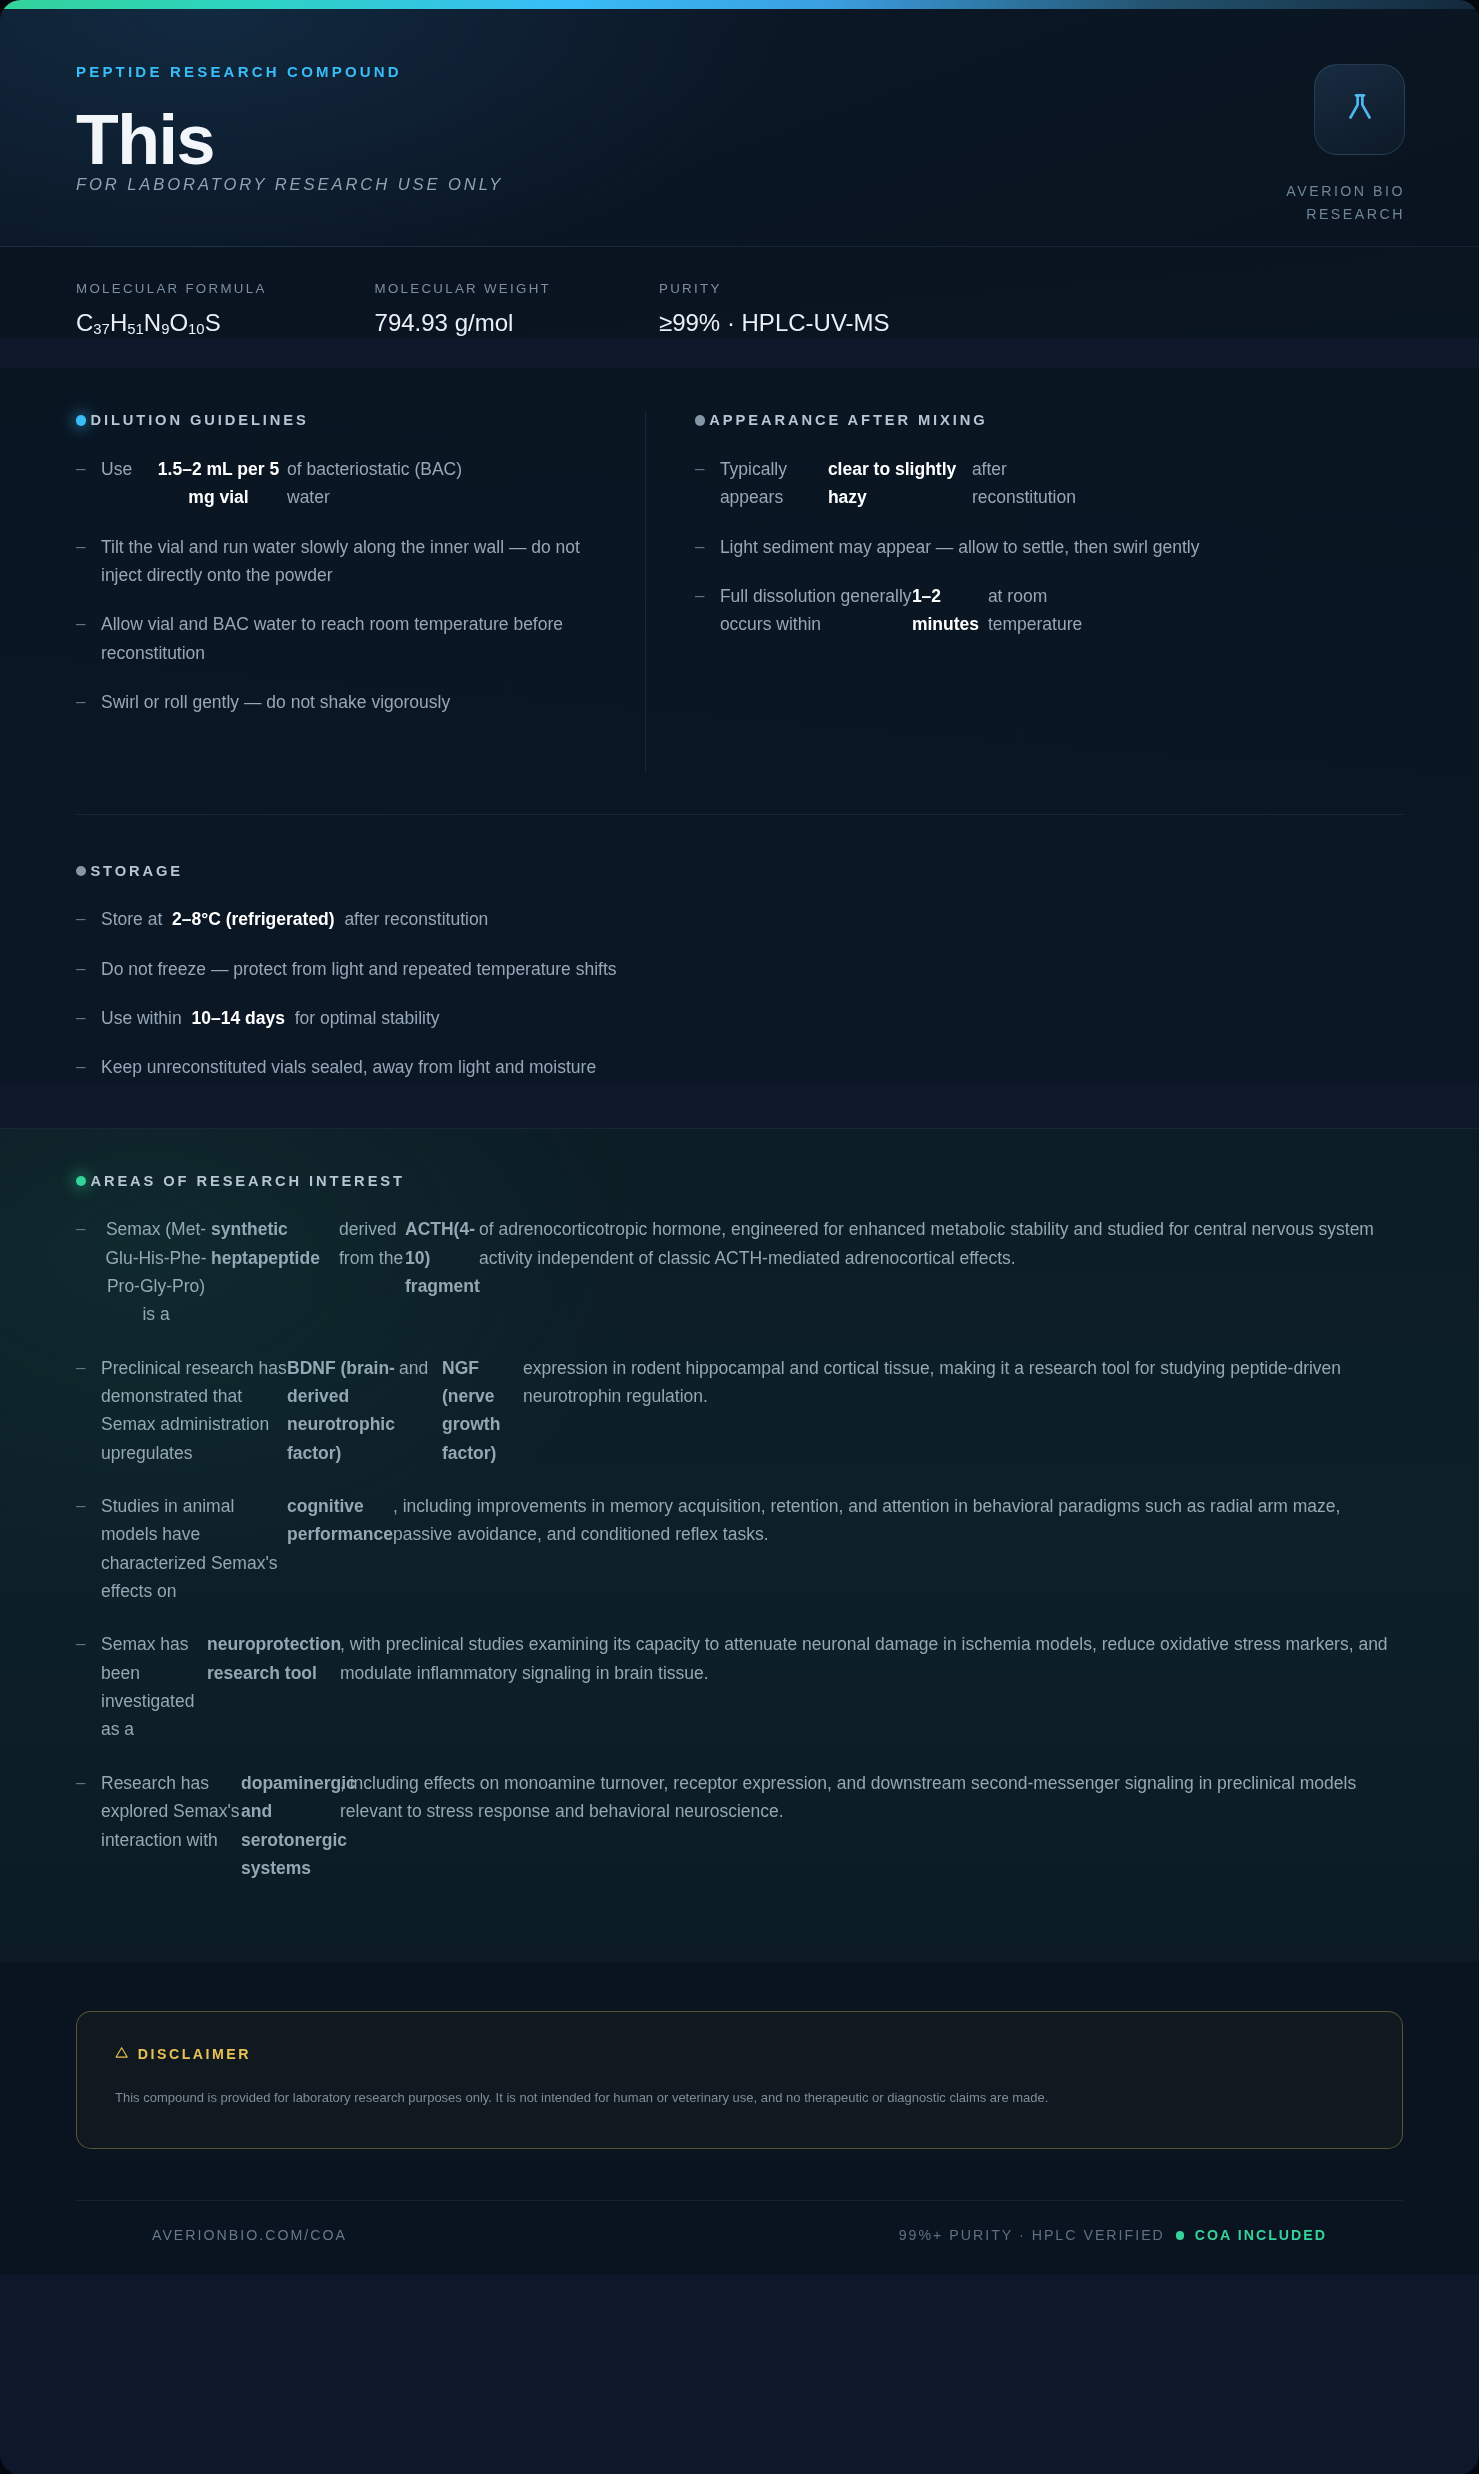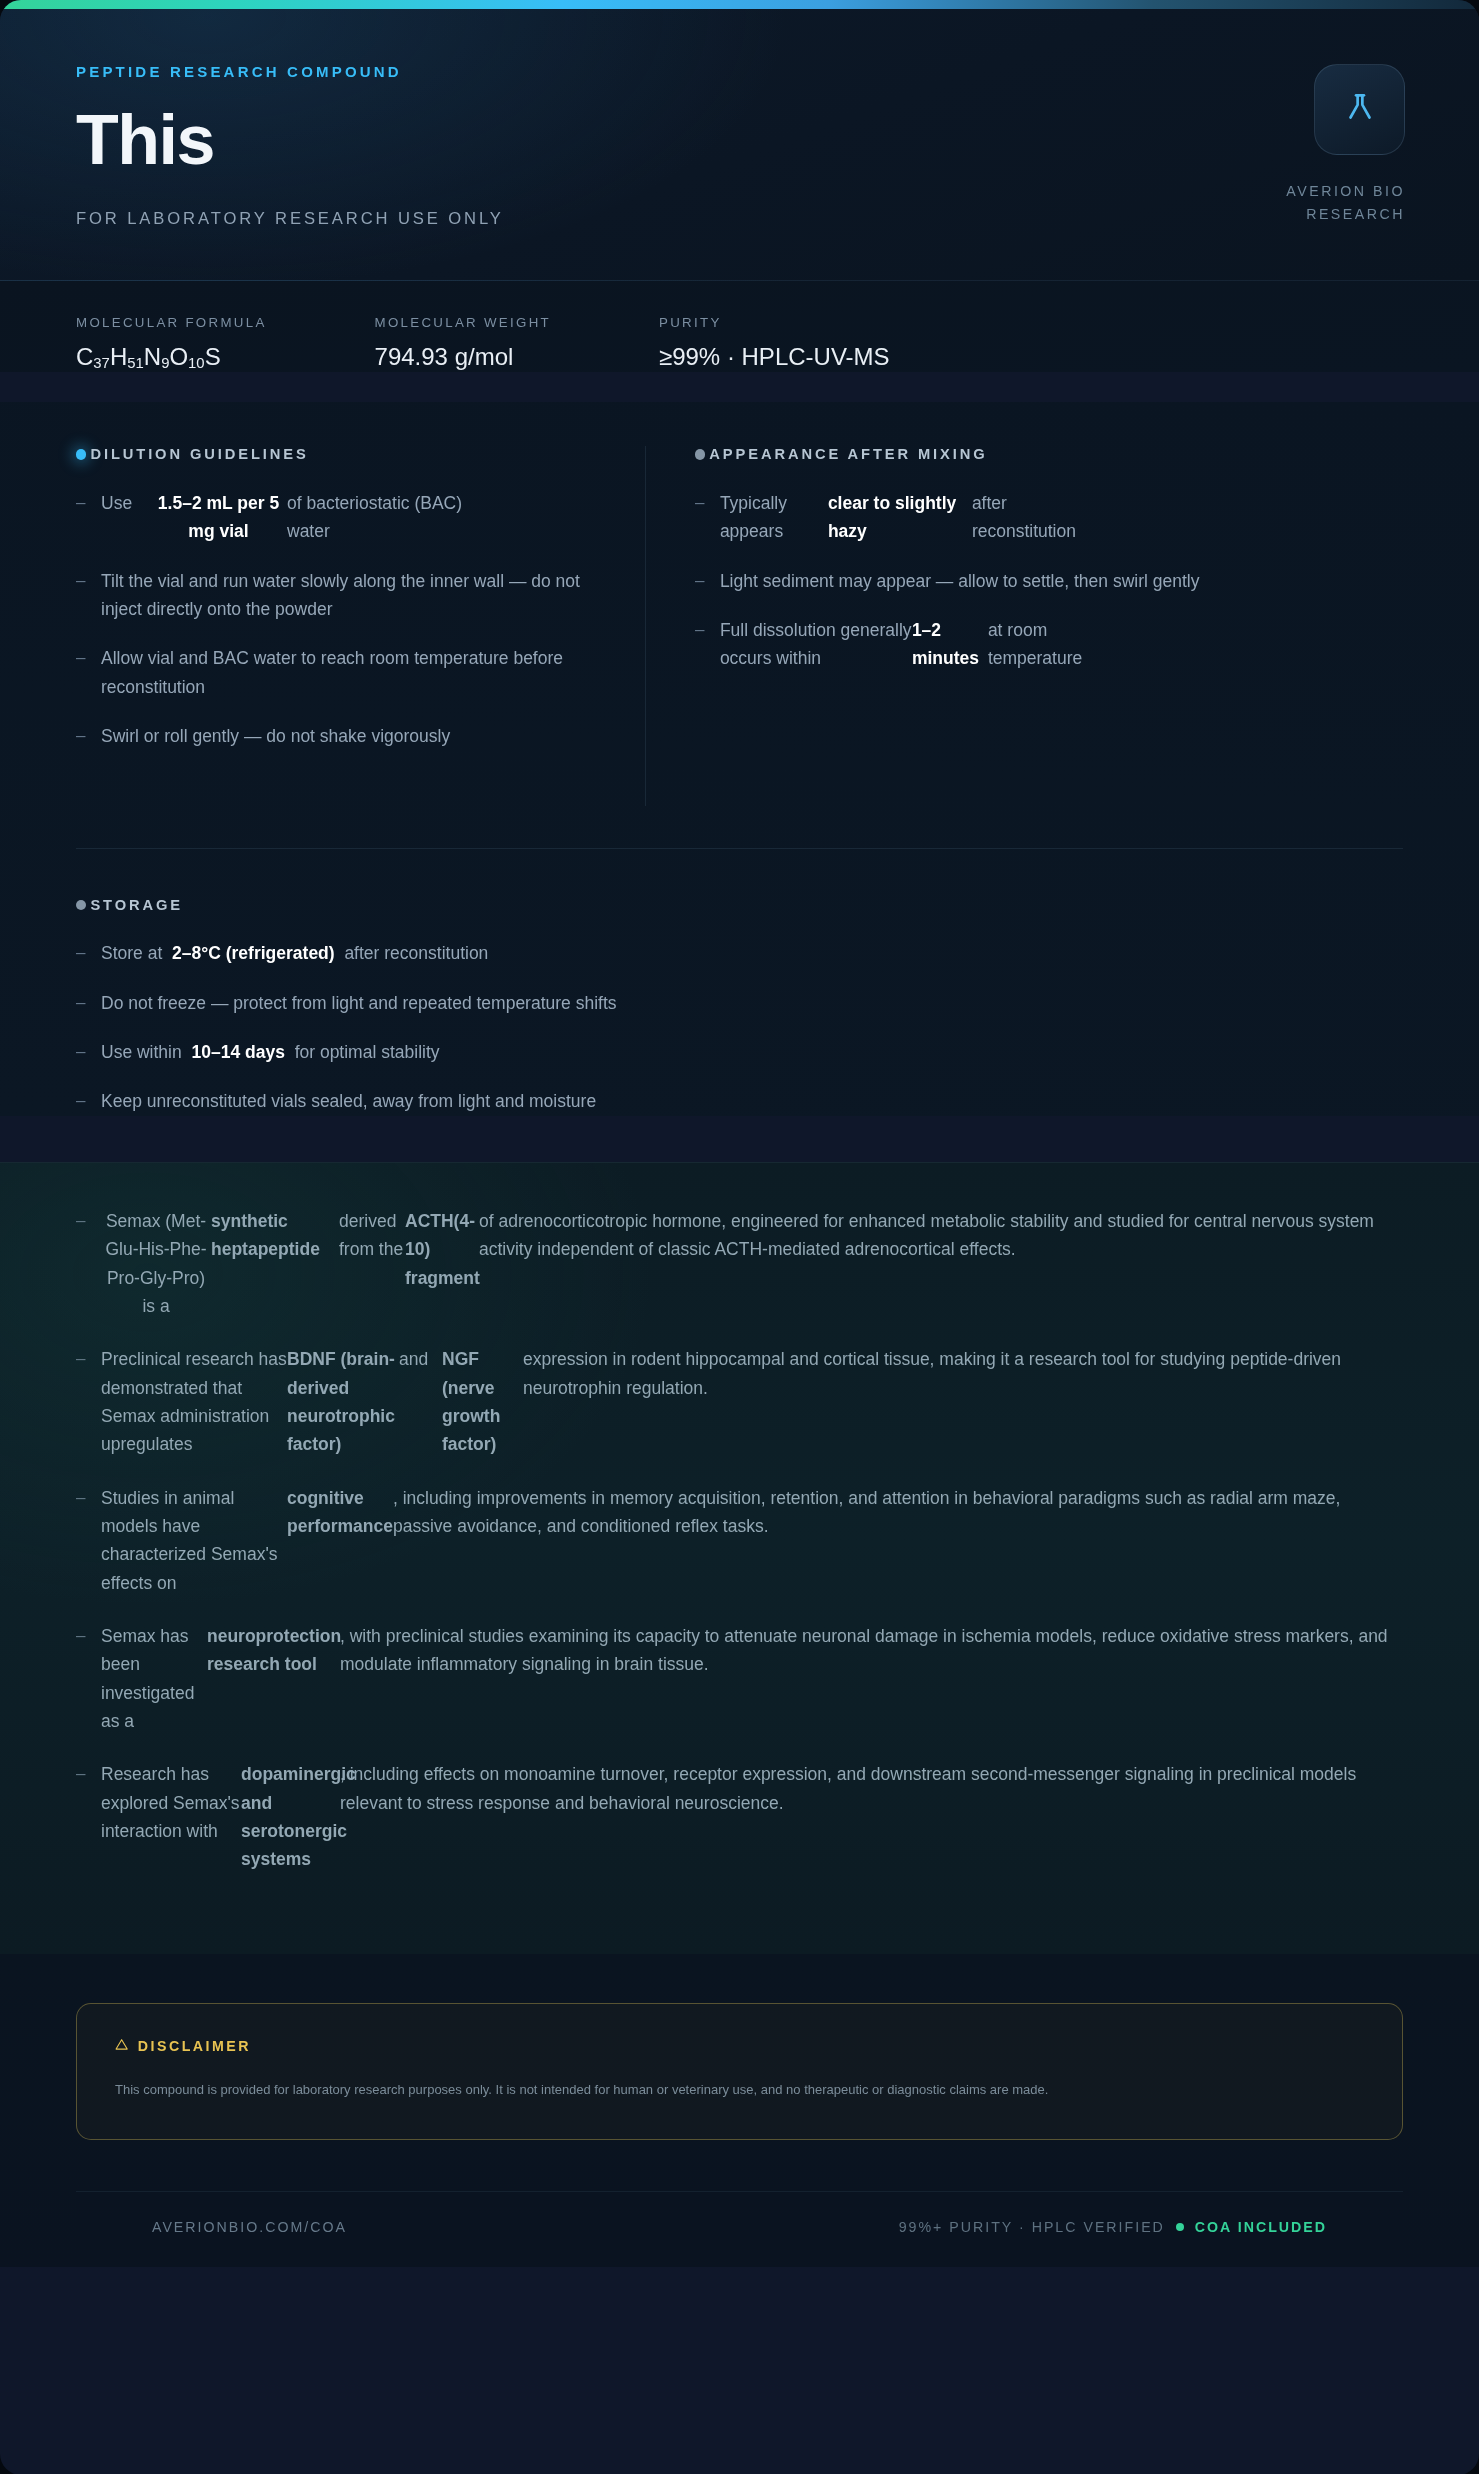--- a/index.html
+++ b/index.html
@@ -52,25 +52,25 @@
   .compound-title {
     margin-top: 25px;
     font-size: 70px;
     font-weight: 700;
     letter-spacing: -1.5px;
     color: #f2f6fa;
     line-height: 1;
   }
 
   .subtitle {
-    margin-top: 34px;
     font-size: 16.6px;
     letter-spacing: 2.9px;
     color: #90a2b4;
     text-transform: uppercase;
+    font-style: italic;
   }
 
   .brand-block {
     position: absolute;
     top: 64px;
     right: 74px;
     width: 199px;
     text-align: right;
   }
 
@@ -463,20 +463,24 @@
         </li>
         <li>
           <span class="dash">–</span>
           <span class="btext">Keep unreconstituted vials sealed, away from light and moisture</span>
         </li>
       </ul>
     </div>
   </div>
 
   <div class="band-research">
+    <div class="section-head">
+      <span class="dot green"></span>
+      <span class="section-title">AREAS OF RESEARCH INTEREST</span>
+    </div>
 
     <ul class="research">
       <li>
         <span class="dash">–</span>
         <span class="seg-row r1" style="flex:1">
           <span class="seg s1">Semax (Met-Glu-His-Phe-Pro-Gly-Pro) is a</span>
           <span class="seg hl s2">synthetic heptapeptide</span>
           <span class="seg s3">derived from the</span>
           <span class="seg hl s4">ACTH(4-10) fragment</span>
           <span class="seg s5">of adrenocorticotropic hormone, engineered for enhanced metabolic stability and studied for central nervous system activity independent of classic ACTH-mediated adrenocortical effects.</span>

